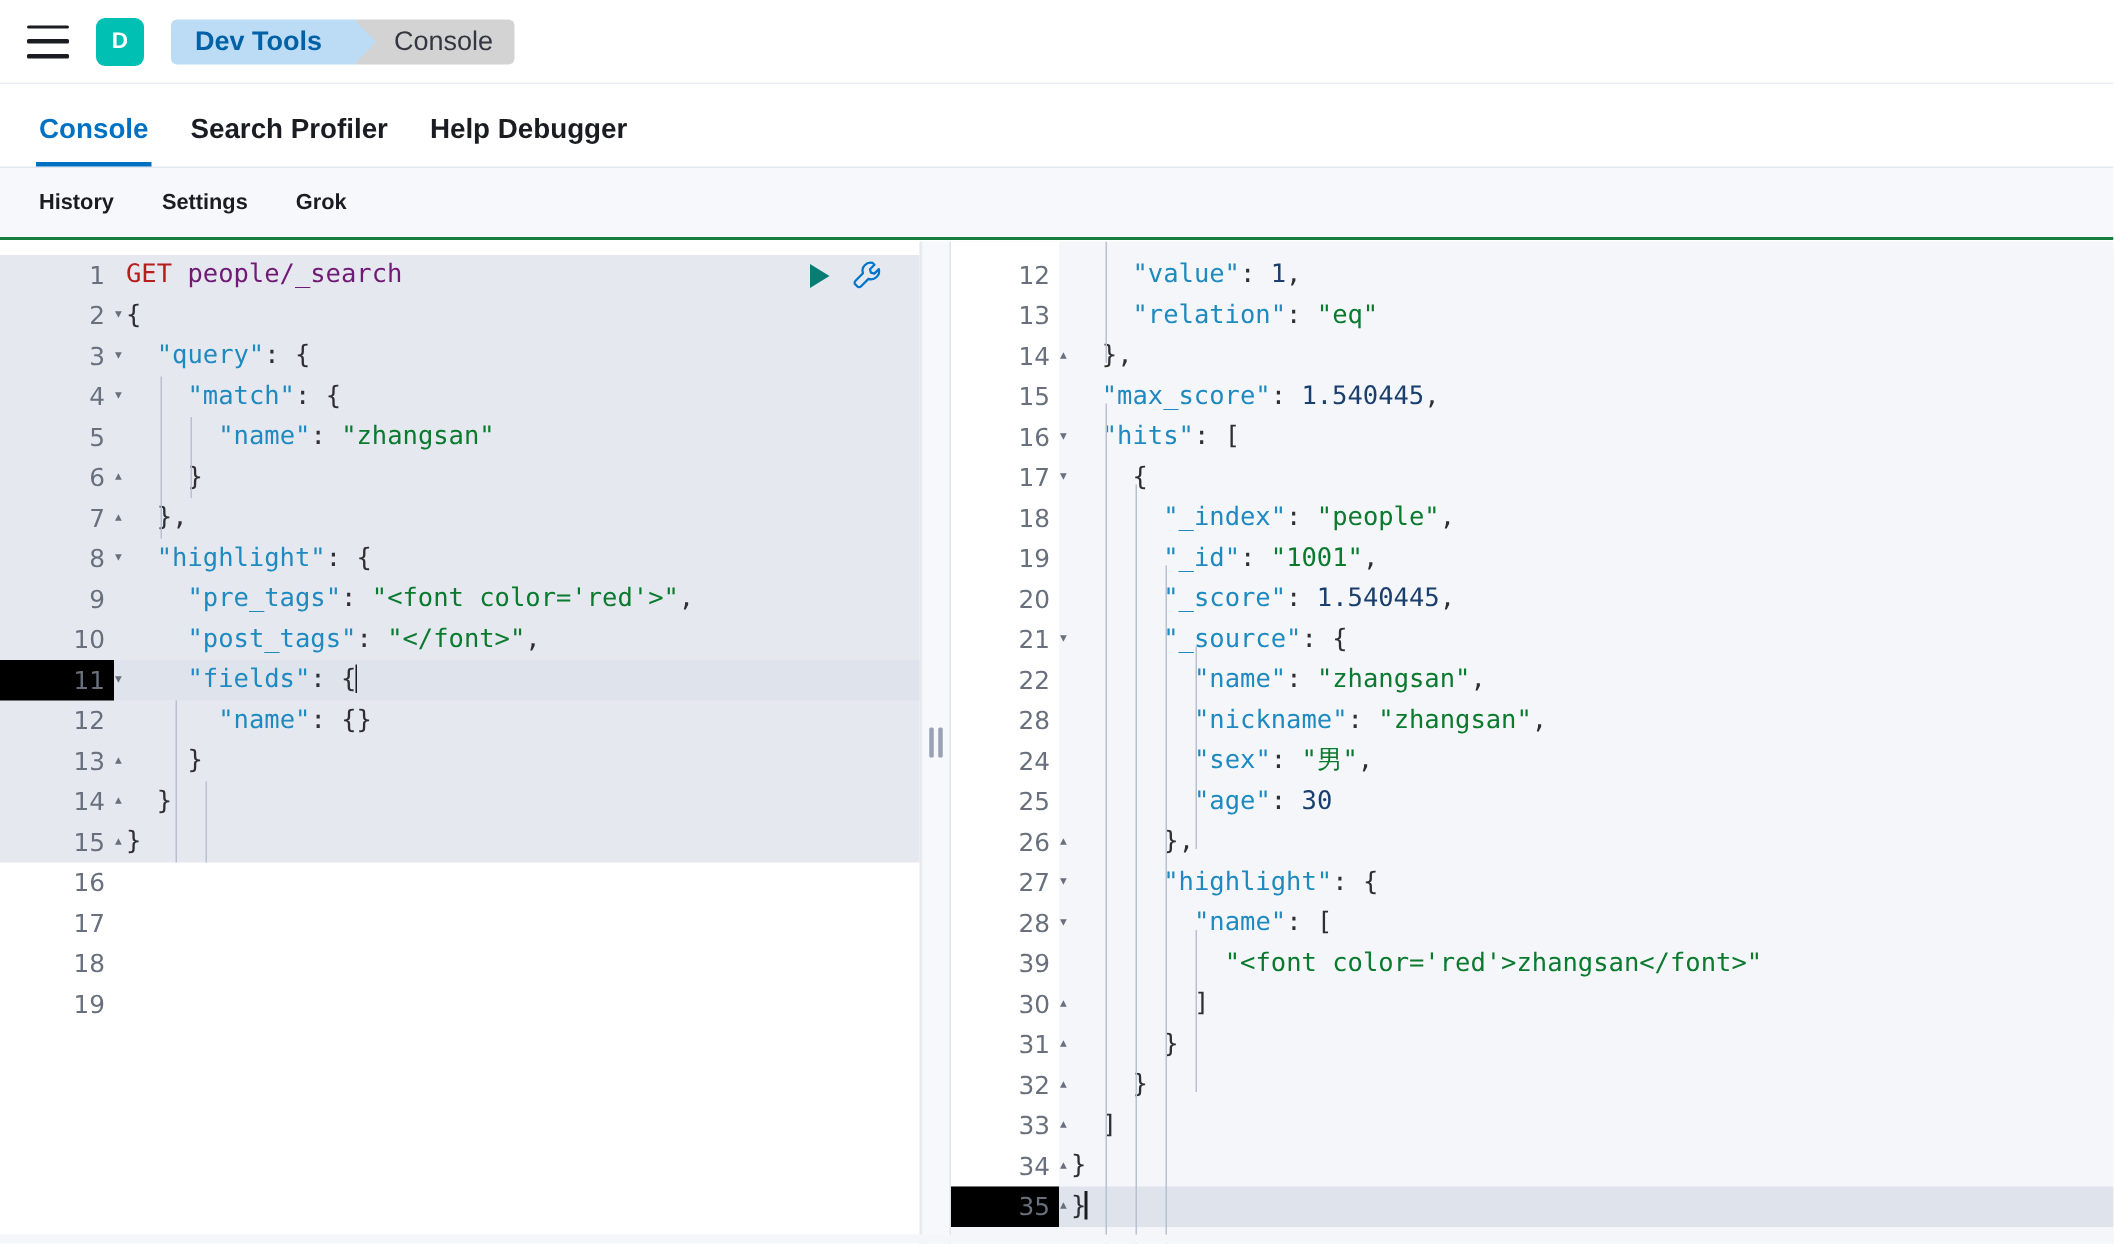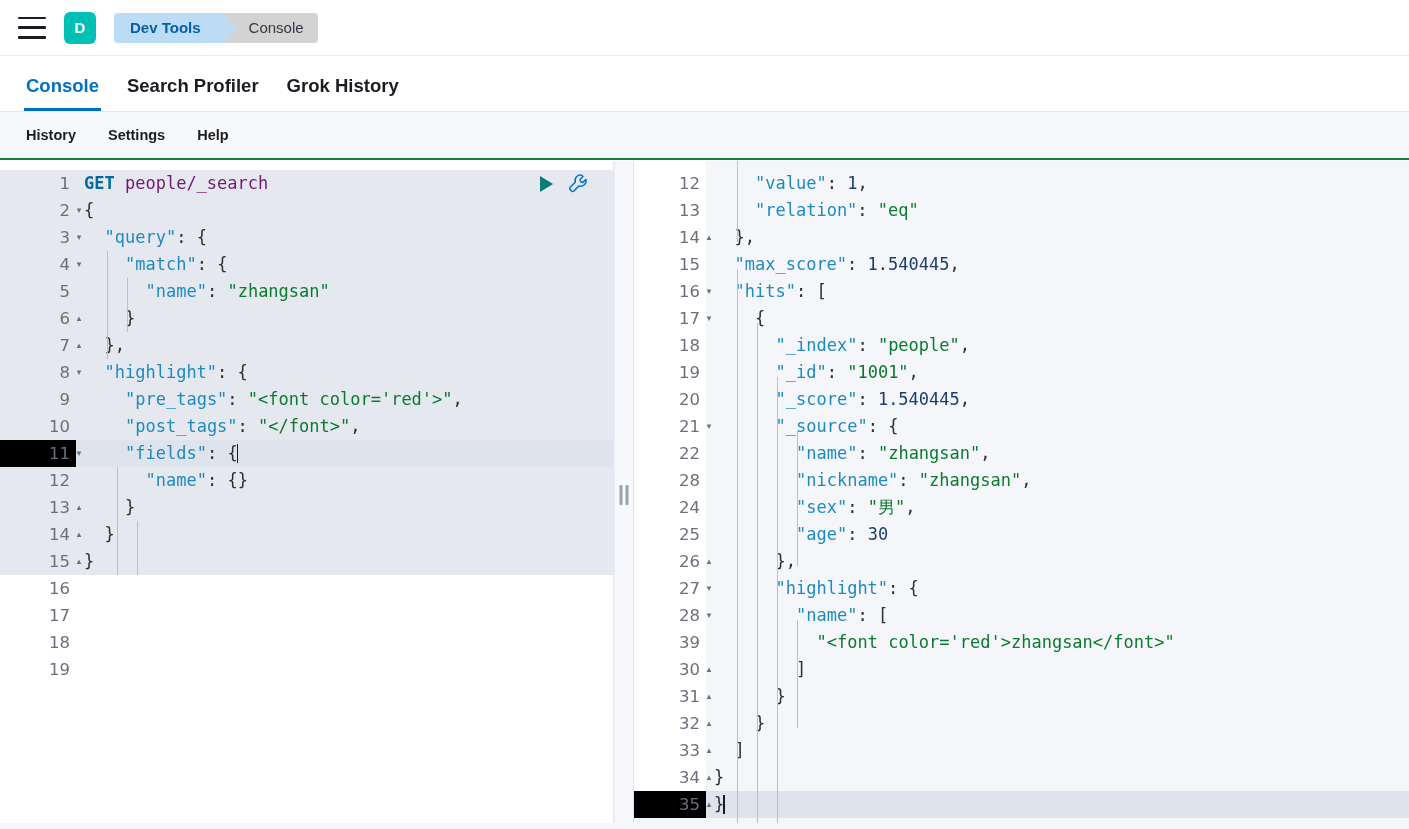--- a/index.html
+++ b/index.html
@@ -27,21 +27,21 @@
   .avatar {
     width: 32px; height: 32px; border-radius: 6px;
     background: #00bfb3; color: #ffffff;
     display: flex; align-items: center; justify-content: center;
     font-size: 15px; font-weight: 700; letter-spacing: .2px;
     margin-right: 18px; cursor: pointer;
   }
   .breadcrumb { display: flex; align-items: stretch; height: 30px; }
   .crumb {
     display: flex; align-items: center;
-    font-size: 15px; font-weight: 700;
+    font-size: 18px; font-weight: 700;
     padding: 0 14px 0 16px;
     position: relative;
   }
   .crumb.first {
     background: #bcdcf5; color: #0061a6;
     border-radius: 4px 0 0 4px;
     padding-right: 22px;
   }
   .crumb.first::after {
     content: ""; position: absolute; right: -14px; top: 0;
@@ -157,21 +157,21 @@
   
   .right-line-active {
     position: absolute; left: 0; top: 630px; width: 100%; height: 27px;
     background: #dfe3ec;
   }
 
   
   .ind { position: absolute; width: 1px; background: #b9c0cf; }
 
   
-  .k-method { color: #0369a1; font-weight: 700; }
+  .k-method { color: #b91c1c; font-weight: 400; }
   .k-url    { color: #701a75; }
   .k-key    { color: #1f8ac0; }
   .k-str    { color: #0a7a2e; }
   .k-num    { color: #1a3f6e; }
   .k-punc   { color: #2d2f33; }
 
   .cursor {
     display: inline-block; width: 1.5px; height: 19px; background: #1a1c21;
     vertical-align: -4px; margin-left: -1px;
   }
@@ -208,28 +208,28 @@
 </div>
 
 <div class="tabs">
   <div class="tab active">
     <span>Console</span>
   </div>
   <div class="tab">
     <span>Search Profiler</span>
   </div>
   <div class="tab">
-    <span>Grok History</span>
+    <span>Help Debugger</span>
   </div>
 </div>
 
 <div class="subnav">
   <div class="subnav-item">History</div>
   <div class="subnav-item">Settings</div>
-  <div class="subnav-item">Help</div>
+  <div class="subnav-item">Grok</div>
 </div>
 
 <div class="editor-area">
 
   <div class="pane pane-left">
     <div class="req-bg"></div>
     <div class="left-line-active"></div>
     <div class="code">
       <div class="gutter" id="req-gutter">
           <div class="ln">1</div>

